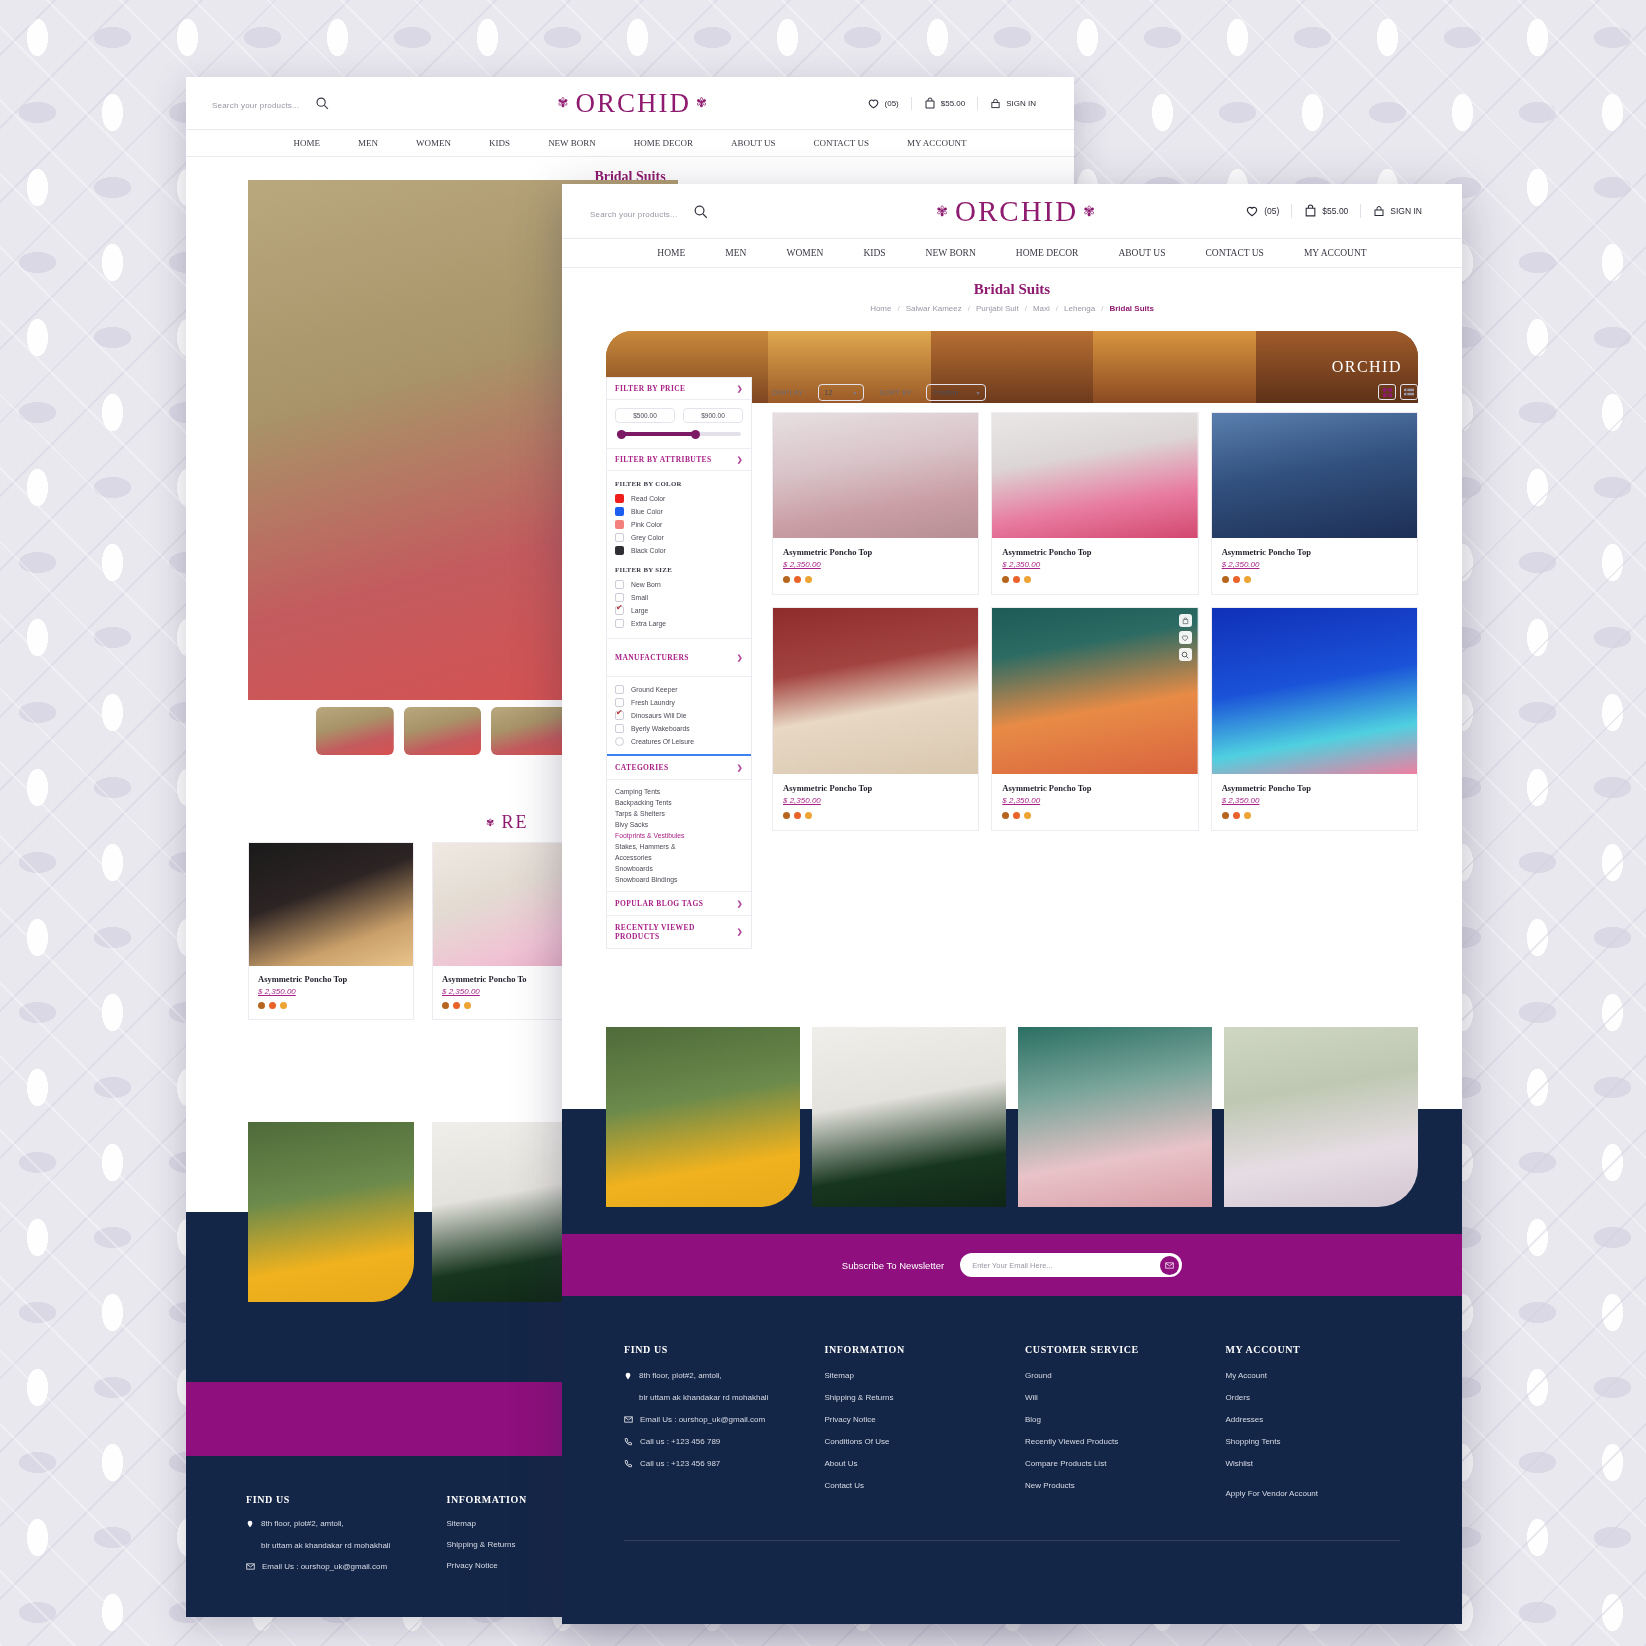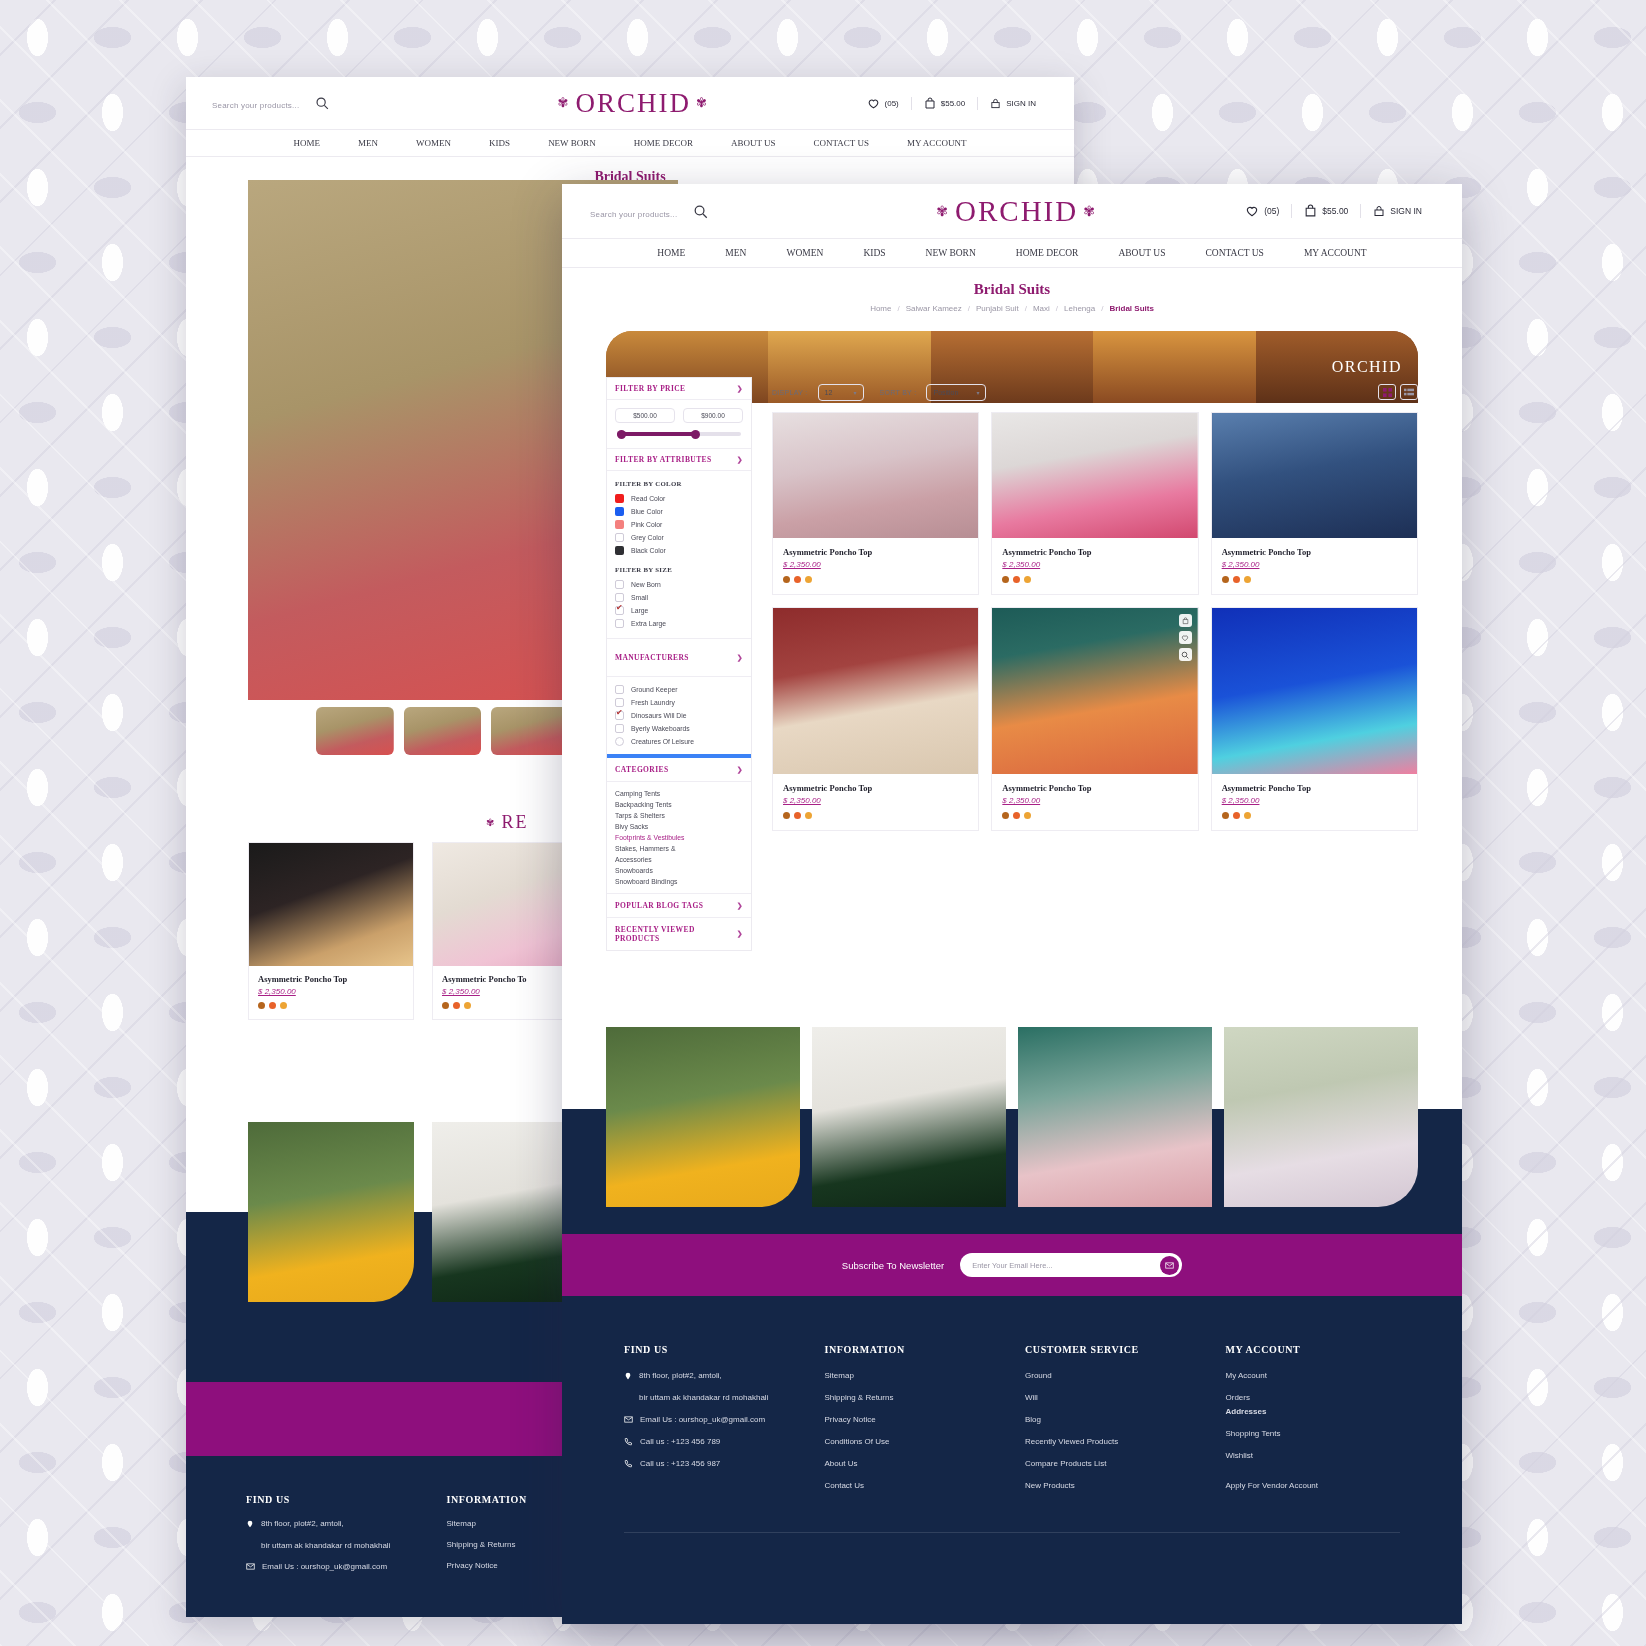--- a/index.html
+++ b/index.html
@@ -465,21 +465,21 @@
       <div class="chk-row" style="font-size:6.8px;">
         <span class="cbox"></span>
         <span>Byerly Wakeboards</span>
       </div>
       <div class="chk-row" style="font-size:6.8px;">
         <span class="cbox" style="border-radius:50%"></span>
         <span>Creatures Of Leisure</span>
       </div>
     </div>
 
-    <div class="side-head" style="padding:7px 8px;font-size:7.5px;border-top:4px solid #3b82f6;">
+    <div class="side-head" style="padding:7px 8px;font-size:7.5px;border-top:2px solid #3b82f6;">
       <span>CATEGORIES</span>
       <span class="chev" style="font-size:7px;">❯</span>
     </div>
     <div class="cat-list" style="padding:8px;display:flex;flex-direction:column;gap:4px;font-size:6.8px;">
       <a href="#">Camping Tents</a>
       <a href="#">Backpacking Tents</a>
       <a href="#">Tarps &amp; Shelters</a>
       <a href="#">Bivy Sacks</a>
       <a href="#" class="active">Footprints &amp; Vestibules</a>
       <a href="#">Stakes, Hammers &amp;</a>
@@ -700,21 +700,21 @@
         <a class="fl" href="#" style="margin-top:13px;font-size:8px;">Blog</a>
         <a class="fl" href="#" style="margin-top:13px;font-size:8px;">Recently Viewed Products</a>
         <a class="fl" href="#" style="margin-top:13px;font-size:8px;">Compare Products List</a>
         <a class="fl" href="#" style="margin-top:13px;font-size:8px;">New Products</a>
       </div>
 
       <div>
         <div class="fh" style="font-size:10px;">MY ACCOUNT</div>
         <a class="fl" href="#" style="margin-top:16px;font-size:8px;">My Account</a>
         <a class="fl" href="#" style="margin-top:13px;font-size:8px;">Orders</a>
-        <a class="fl" href="#" style="margin-top:5px;font-size:8px;font-weight:bold;">Addresses</a>
+        <a class="fl" href="#" style="margin-top:13px;font-size:8px;">Addresses</a>
         <a class="fl" href="#" style="margin-top:13px;font-size:8px;">Shopping Tents</a>
         <a class="fl" href="#" style="margin-top:13px;font-size:8px;">Wishlist</a>
         <a class="fl" href="#" style="margin-top:21px;font-size:8px;">Apply For Vendor Account</a>
       </div>
     </div>
 
     <div class="fdiv" style="margin-top:42px;"></div>
   </div>
 </div>
 

